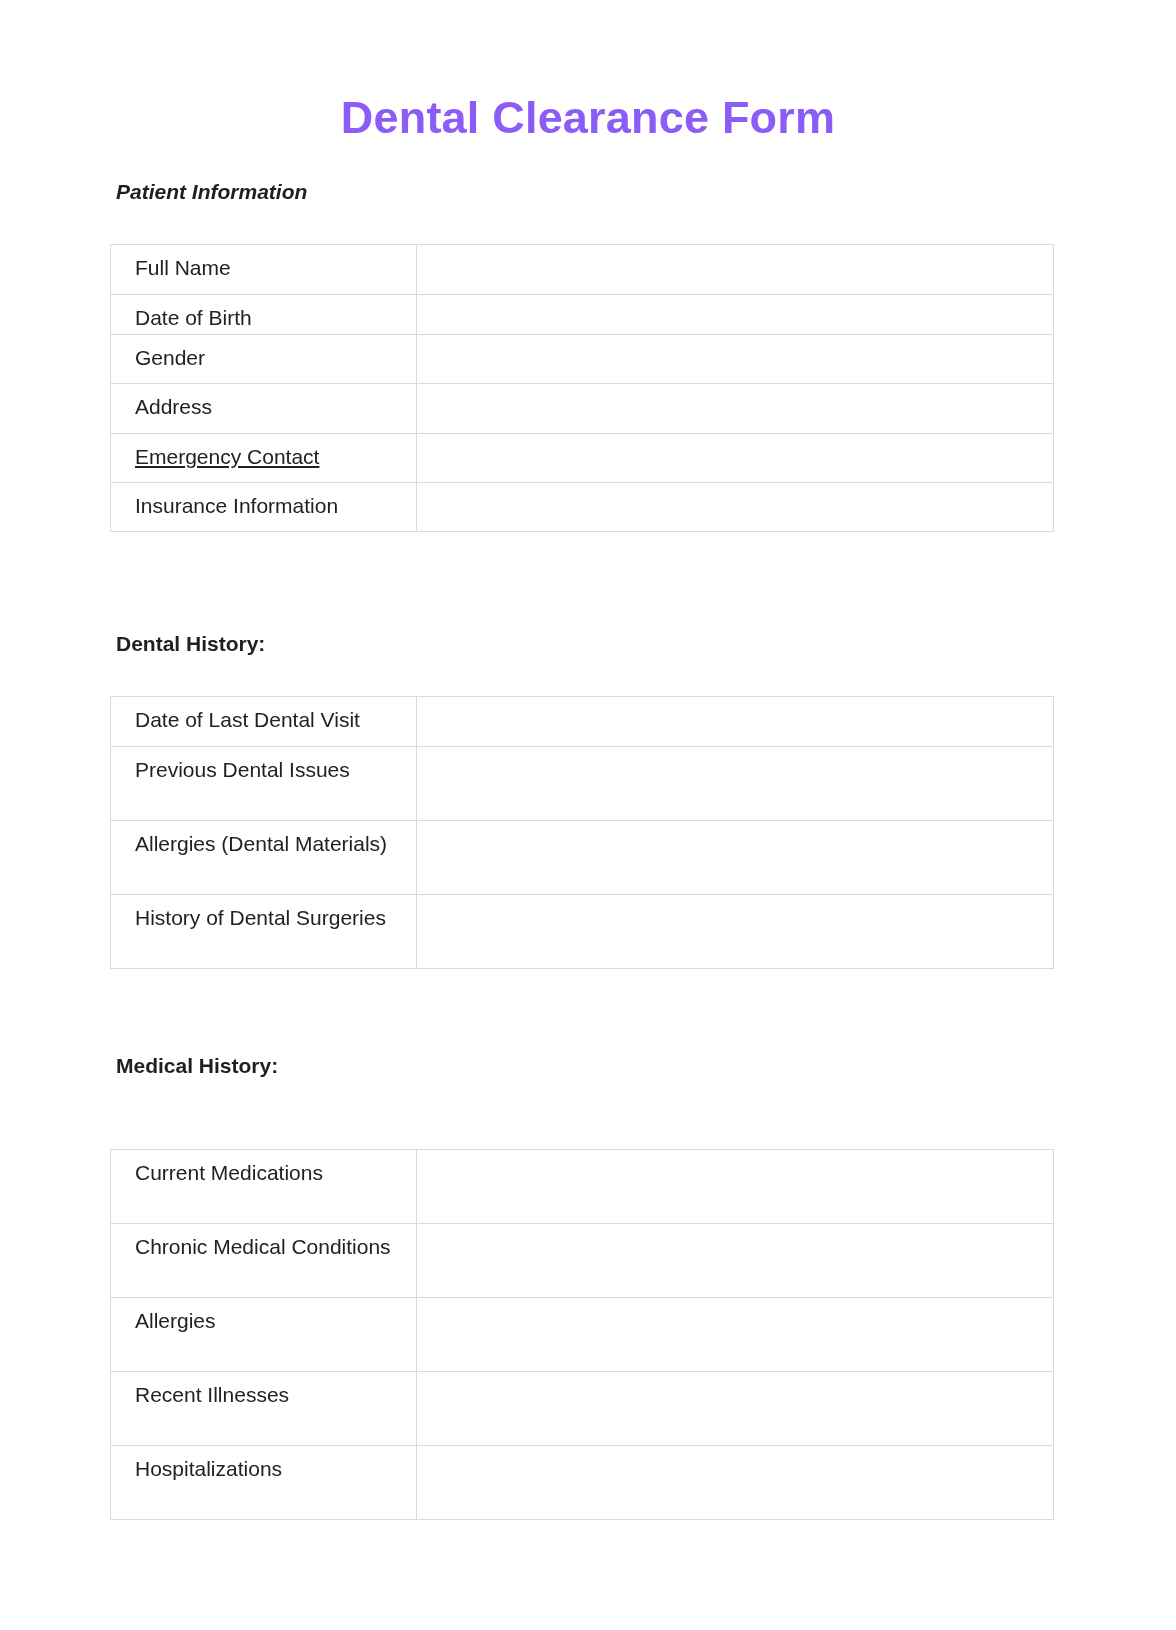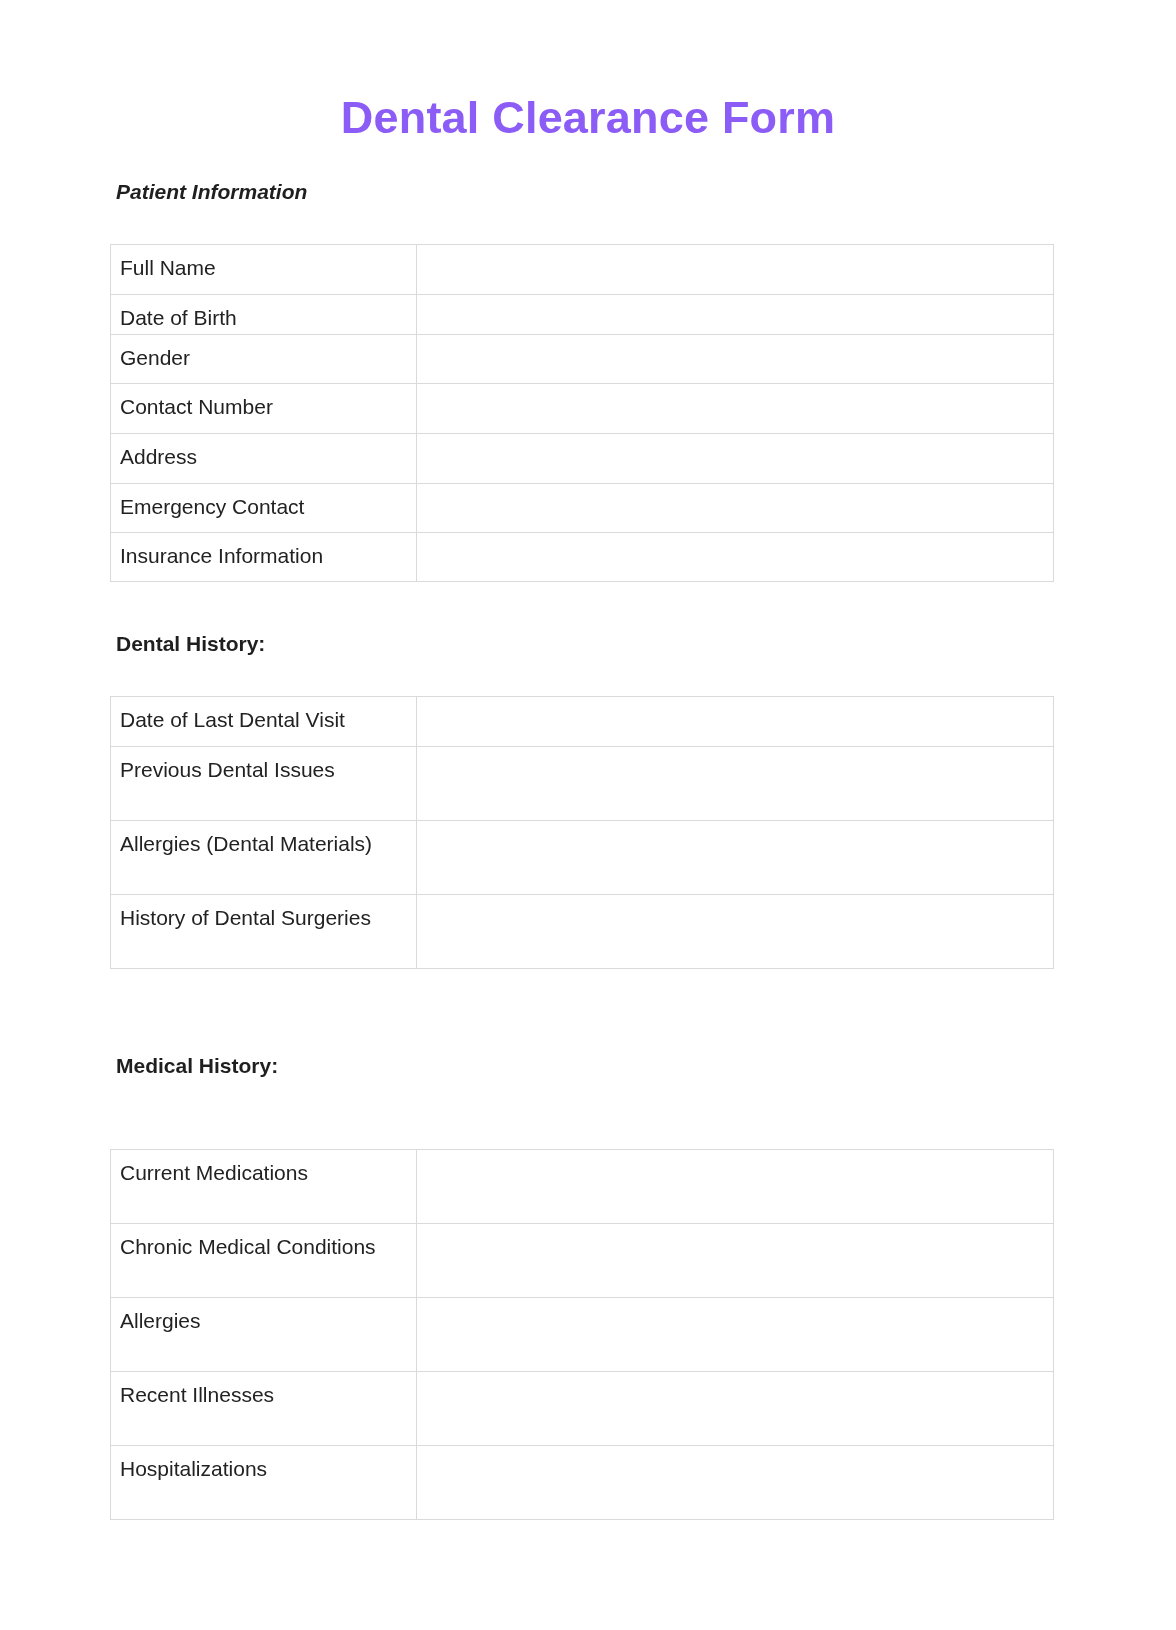--- a/index.html
+++ b/index.html
@@ -44,21 +44,21 @@
     }
     table.form-table td {
       border: 1.5px solid #dadada;
       padding: 0;
       vertical-align: top;
     }
     table.form-table td.label {
       width: 306px;
       font-size: 21px;
       color: #222222;
-      padding-left: 9px;
+      padding-left: 24px;
       box-sizing: border-box;
     }
     table.form-table td.value {
       background: #ffffff;
     }
     .label-text {
       display: block;
     }
     #patient-table td.label .label-text { padding-top: 11px; }
     #dental-table td.label .label-text,
@@ -86,31 +86,25 @@
       <td class="value"></td>
     </tr>
     <tr style="height:49px;">
       <td class="label">
           <span class="label-text">Gender</span>
         </td>
       <td class="value"></td>
     </tr>
     <tr style="height:50px;">
       <td class="label">
-          <span class="label-text">Contact Number</span>
-        </td>
-      <td class="value"></td>
-    </tr>
-    <tr style="height:50px;">
-      <td class="label">
           <span class="label-text">Address</span>
         </td>
       <td class="value"></td>
     </tr>
-    <tr style="height:49px;">
+    <tr style="height:49px;text-decoration:underline;">
       <td class="label">
           <span class="label-text">Emergency Contact</span>
         </td>
       <td class="value"></td>
     </tr>
     <tr style="height:49px;">
       <td class="label">
           <span class="label-text">Insurance Information</span>
         </td>
       <td class="value"></td>

